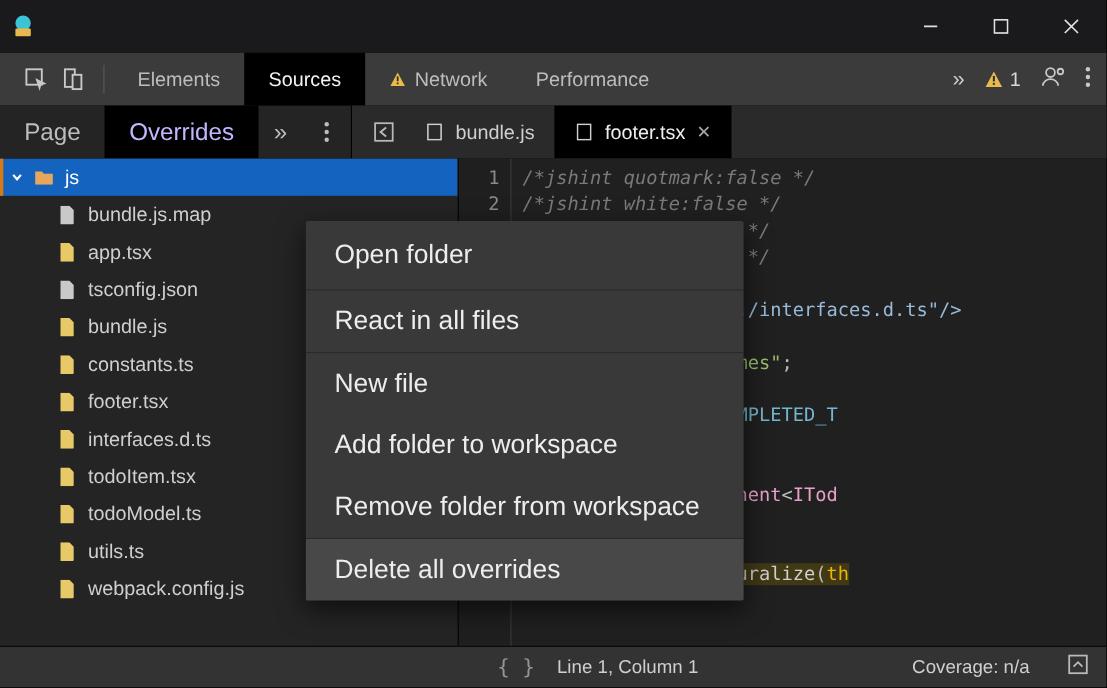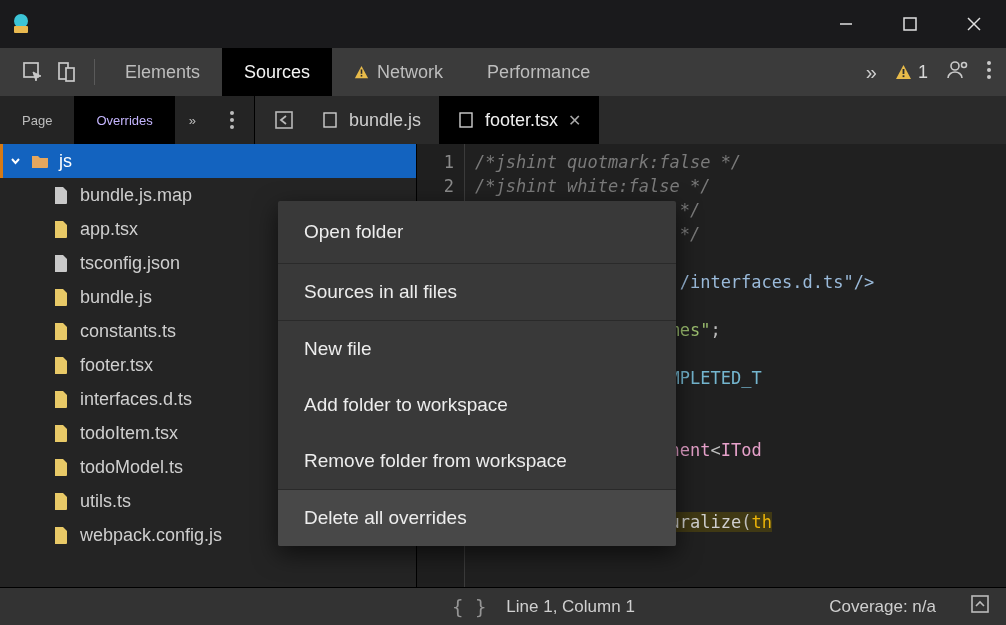--- a/index.html
+++ b/index.html
@@ -34,21 +34,21 @@
   .tab { padding: 0 22px; display: flex; align-items: center; color: #bdbdbd; font-size: 18px; }
   .tab.active { background: #000; color: #f4f4f4; }
   .tab .warn-ic { margin-right: 8px; display:flex; }
   .row-right { margin-left: auto; display: flex; align-items: center; gap: 18px; padding-right: 14px; }
   .more-chev { color: #cfcfcf; font-size: 20px; }
   .warn-badge { display:flex; align-items:center; gap:6px; color:#d8d8d8; font-size:18px; }
   
   .subtabs {
     height: 48px; background: #242424; display: flex; align-items: stretch;
   }
-  .subtab { padding: 0 22px; display:flex; align-items:center; color:#bdbdbd; font-size:13px; }
+  .subtab { padding: 0 22px; display:flex; align-items:center; color:#bdbdbd; font-size:22px; }
   .subtab.active { background: #000; color: #c4b5fd; }
   .subtabs .kebab { margin-left:auto; width:44px; display:flex;align-items:center;justify-content:center; }
   .kebab svg circle { fill:#bdbdbd; }
   
   .workspace { display: flex; height: calc(625px - 48px - 48px - 48px - 38px); }
   
   .left {
     width: 416px; background: #242424; position: relative;
     display:flex; flex-direction:column;
   }
@@ -100,21 +100,21 @@
     border-top:1px solid #000;
   }
   .statusbar .spacer { margin-left:auto; }
   .statusbar .braces { font-family: Consolas, monospace; color:#959595; font-size:19px; }
   
   .ctxmenu {
     position:absolute; left:278px; top:201px; width:398px;
     background:#393939; box-shadow:0 8px 24px rgba(0,0,0,.6);
     z-index:50; border-radius:2px; overflow:hidden;
   }
-  .ctxitem { height:56px; display:flex;align-items:center;padding:0 26px;color:#ededed;font-size:19px; }
+  .ctxitem { height:56px; display:flex;align-items:center;padding:0 26px;color:#ededed;font-size:24px; }
   .ctxsep { height:1px; background:#2a2a2a; }
   .ctxitem.first { height:62px; }
   .ctxitem.hover { background:#484848; }
 </style>
 </head>
 <body>
 
 <div class="titlebar">
   <div class="app-icon">
     <svg width="22" height="22" viewBox="0 0 22 22">
@@ -373,20 +373,20 @@
   <span>Coverage: n/a</span>
   <span style="margin-left:14px"><svg width="20" height="20" stroke="#bbb" fill="none" stroke-width="1.6">
         <rect x="2" y="2" width="16" height="16"></rect>
         <path d="M6 12 L10 8 L14 12"></path>
       </svg></span>
 </div>
 
 <div class="ctxmenu" id="ctxmenu">
     <div class="ctxitem first">Open folder</div>
     <div class="ctxsep"></div>
-    <div class="ctxitem">Sources in all files</div>
+    <div class="ctxitem">React in all files</div>
     <div class="ctxsep"></div>
     <div class="ctxitem">New file</div>
     <div class="ctxitem">Add folder to workspace</div>
     <div class="ctxitem">Remove folder from workspace</div>
     <div class="ctxsep"></div>
     <div class="ctxitem hover">Delete all overrides</div>
   </div>
 
 </body></html>

